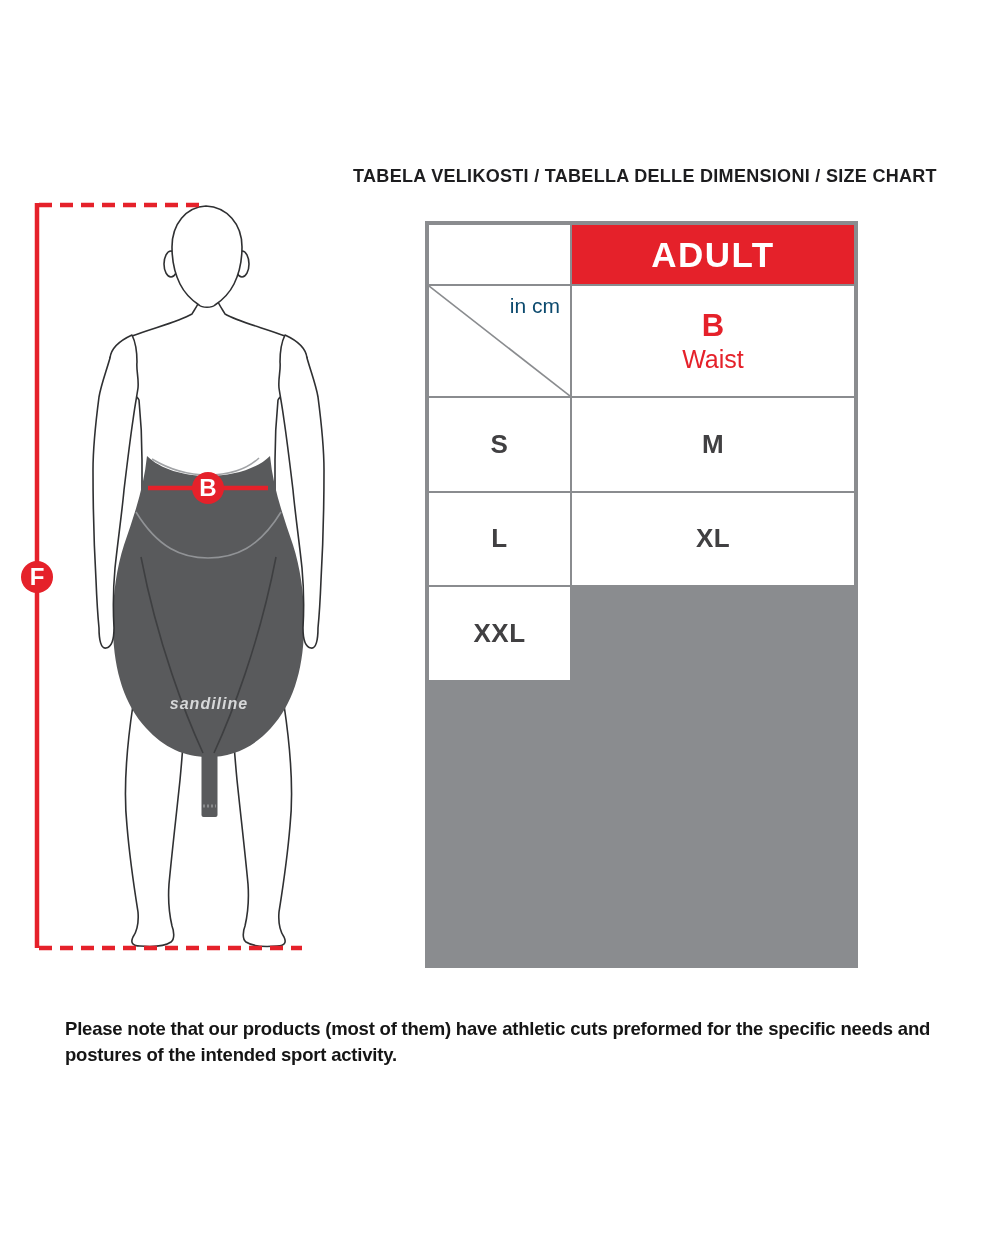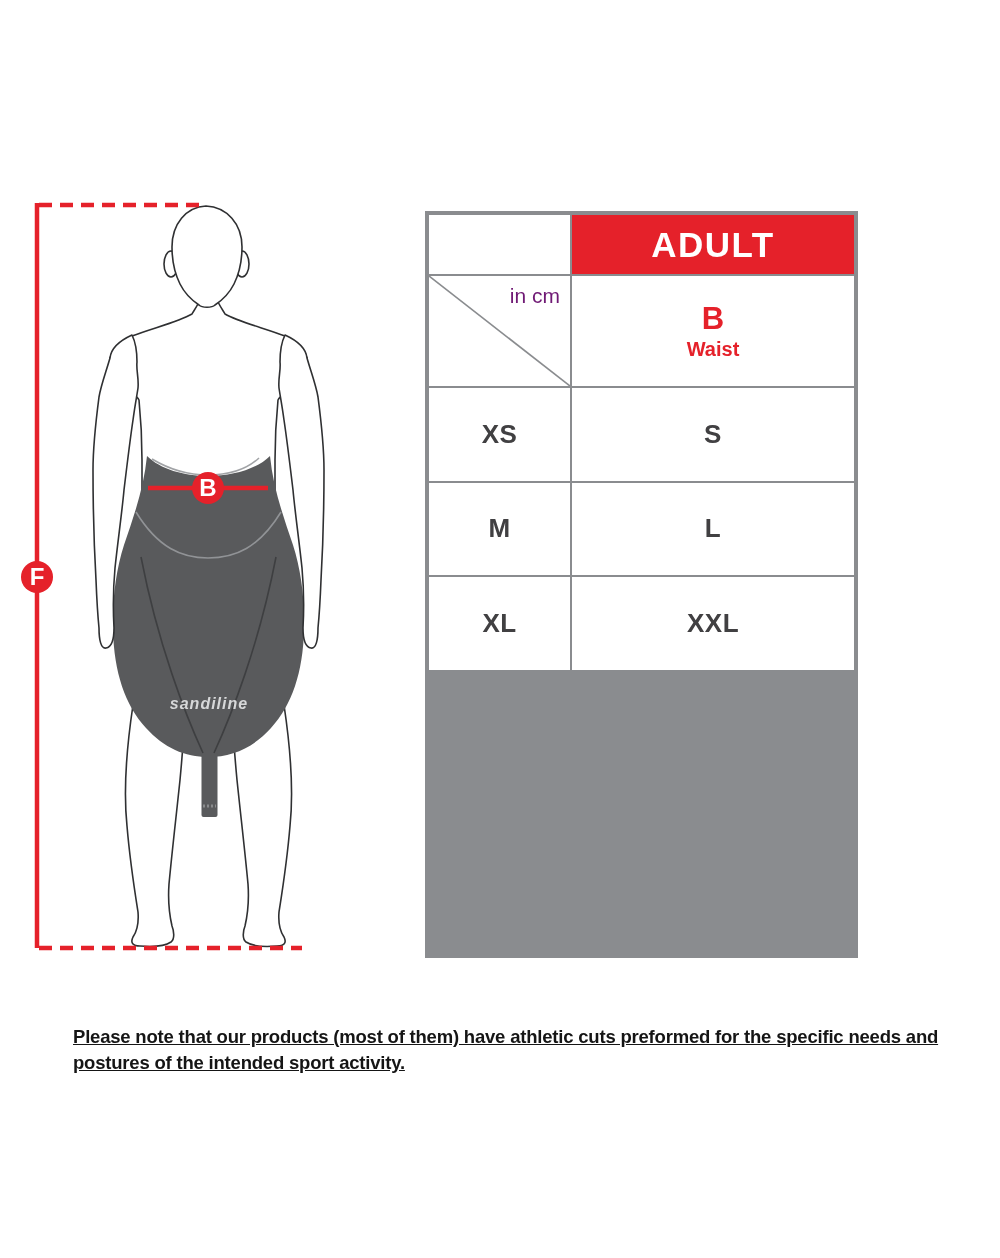--- a/index.html
+++ b/index.html
@@ -3,58 +3,59 @@
 <meta charset="utf-8">
 <style>
   html,body{margin:0;padding:0;background:#ffffff;}
   .page{position:relative;width:1000px;height:1258px;background:#ffffff;overflow:hidden;
         font-family:"Liberation Sans", sans-serif;}
 
   .title{position:absolute;top:166px;left:645px;transform:translateX(-50%);
          font-size:18px;font-weight:700;letter-spacing:.3px;color:#1d1d1f;white-space:nowrap;}
 
   
-  .size-table{position:absolute;left:425px;top:211px;width:433px;height:747px;
+  .size-table{position:absolute;left:425px;top:221px;width:433px;height:747px;
               box-sizing:border-box;border:4px solid #8A8C8F;background:#8A8C8F;
               display:grid;grid-template-columns:141px 1fr;grid-template-rows:59px 110px repeat(6,1fr);
               gap:2px;}
   .cell{background:#ffffff;display:flex;align-items:center;justify-content:center;}
   .cell-adult{background:#E5212A;color:#ffffff;font-size:35px;font-weight:800;letter-spacing:1.5px;}
   .cell-unit{position:relative;}
   .cell-unit svg{position:absolute;inset:0;width:100%;height:100%;display:block;}
-  .unit-label{position:absolute;top:8px;right:10px;font-size:21px;font-weight:500;color:#701a75;}
+  .unit-label{position:absolute;top:8px;right:10px;font-size:21px;font-weight:500;color:#0c4a6e;}
   .cell-measure{flex-direction:column;color:#E5212A;}
   .m-code{font-size:31px;font-weight:700;line-height:1.15;}
-  .m-name{font-size:20px;font-weight:700;line-height:1.2;}
+  .m-name{font-size:25px;font-weight:400;line-height:1.2;}
   .cell-size{font-size:26px;font-weight:700;color:#414042;letter-spacing:.5px;}
   .cell-val{font-size:23px;font-weight:600;color:#414042;letter-spacing:.3px;}
 
   
   .figure{position:absolute;left:0;top:190px;width:420px;height:775px;}
   .outline{fill:#ffffff;stroke:#2F3032;stroke-width:1.6;stroke-linejoin:round;}
   .skirt{fill:#595A5C;}
   .skirt-light{fill:none;stroke:#97999C;stroke-width:1.6;opacity:.9;}
   .skirt-dark{fill:none;stroke:#3E3F41;stroke-width:1.6;}
   .red-solid{stroke:#E5212A;stroke-width:4.5;fill:none;}
   .red-dash{stroke:#E5212A;stroke-width:4.5;fill:none;stroke-dasharray:13 8;}
   .red-fill{fill:#E5212A;}
   .marker-letter{fill:#ffffff;font-family:"Liberation Sans",sans-serif;font-size:24px;font-weight:800;text-anchor:middle;}
   .logo-text{fill:#D7D8D9;font-family:"Liberation Sans",sans-serif;font-size:16px;font-weight:700;
              font-style:italic;text-anchor:middle;letter-spacing:1px;}
 
   
   .notes{position:absolute;left:57px;top:1008px;width:915px;color:#151515;}
-  .notes p{margin:16px;font-size:18.5px;line-height:26px;font-weight:700;letter-spacing:-.2px;text-decoration:underline;}
+  .notes p{margin:8px;font-size:18.5px;line-height:26px;font-weight:700;letter-spacing:-.2px;}
   .notes p + p{margin-top:16px;}
 </style>
 </head>
 <body>
 
 <div class="page">
 
+  <div class="title">TABELA VELIKOSTI / TABELLA DELLE DIMENSIONI / SIZE CHART</div>
 
   <svg class="figure" viewBox="0 190 420 775" xmlns="http://www.w3.org/2000/svg">
 
     <g>
 
       <ellipse class="outline" cx="171" cy="264" rx="7" ry="13"></ellipse>
       <ellipse class="outline" cx="242" cy="264" rx="7" ry="13"></ellipse>
 
       <path class="outline" d="
         M 199,302
@@ -181,21 +182,20 @@
       <svg viewBox="0 0 100 100" preserveAspectRatio="none">
         <line x1="0" y1="0" x2="100" y2="100" stroke="#8A8C8F" stroke-width="1.6" vector-effect="non-scaling-stroke"></line>
       </svg>
       <span class="unit-label">in cm</span>
     </div>
     <div class="cell cell-measure">
       <div class="m-code">B</div>
       <div class="m-name">Waist</div>
     </div>
 
-    <div class="cell cell-size">XS</div>
 
     <div class="cell cell-size">S</div>
 
     <div class="cell cell-size">M</div>
 
     <div class="cell cell-size">L</div>
 
     <div class="cell cell-size">XL</div>
 
     <div class="cell cell-size">XXL</div>

